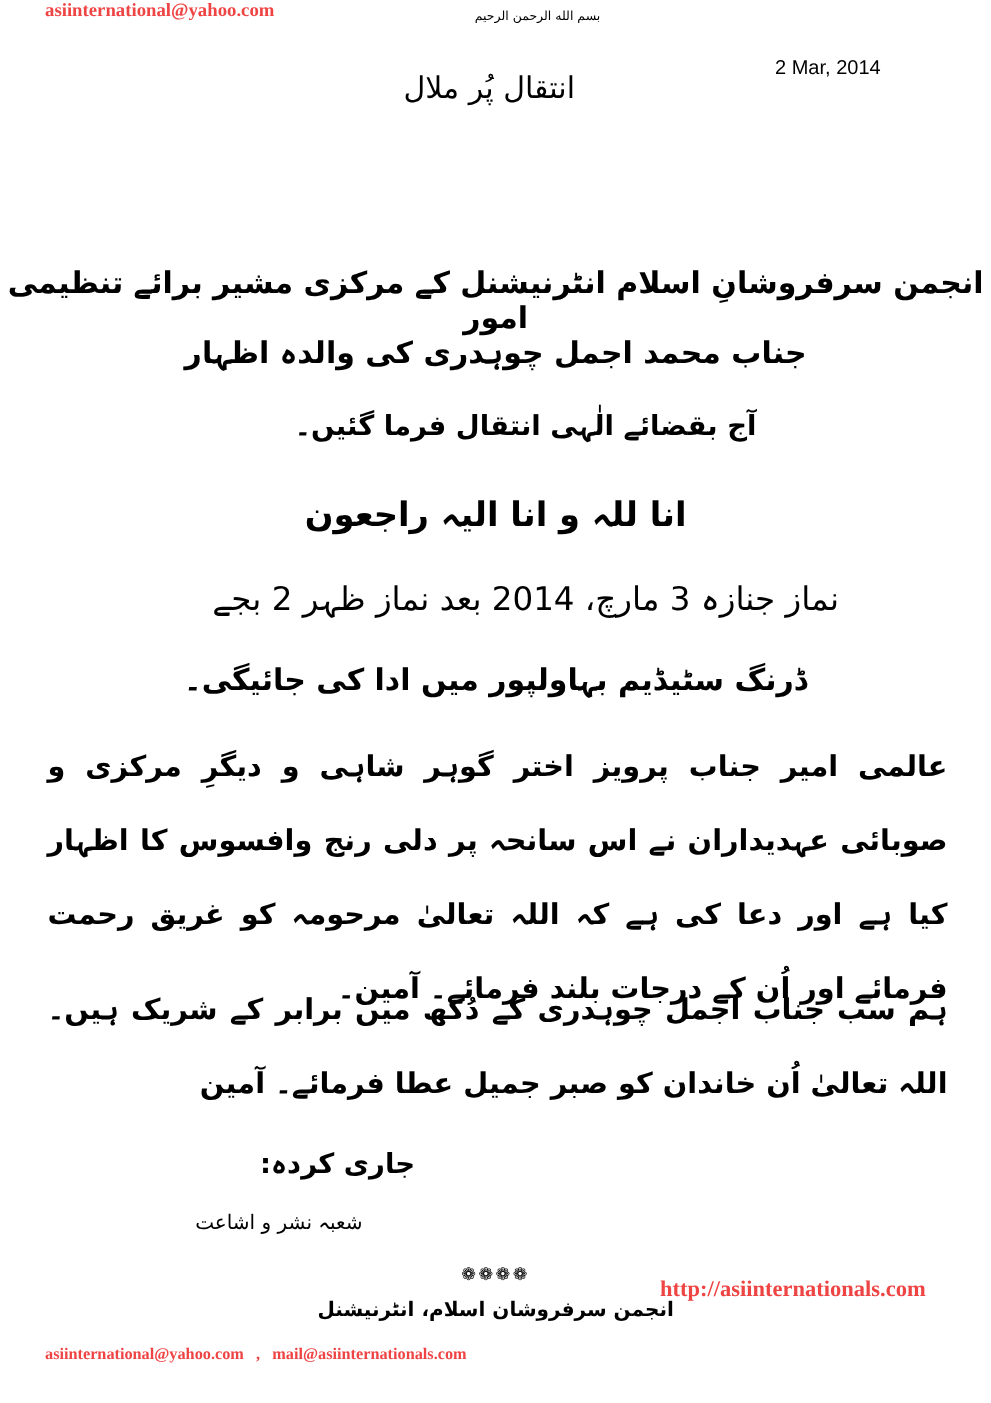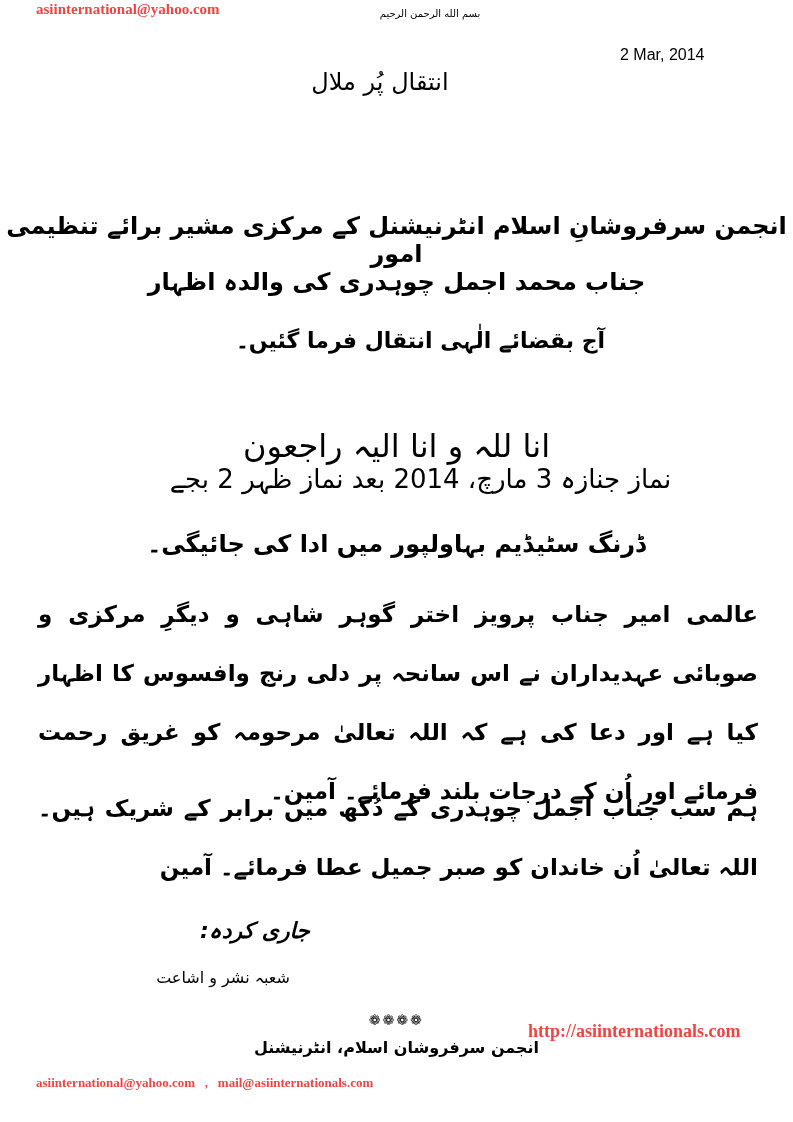--- a/index.html
+++ b/index.html
@@ -4,33 +4,33 @@
 <style>
   html, body { margin:0; padding:0; background:#ffffff; }
   body { width:793px; height:1122px; position:relative; overflow:hidden;
          font-family:"DejaVu Sans", sans-serif; color:#000; }
   .abs { position:absolute; }
   .link { color:#ef4444; font-family:"Liberation Serif", serif; font-weight:bold; text-decoration:none; }
   .urdu { direction:rtl; font-family:"DejaVu Sans", sans-serif; }
   .center { left:0; width:793px; text-align:center; }
   #email-top { left:36px; top:1px; font-size:15px; }
   #bismillah { left:300px; width:260px; top:8px; font-size:10px; text-align:center; }
-  #title { left:300px; width:160px; top:68px; font-size:24px; text-align:center; }
+  #title { left:300px; width:160px; top:56px; font-size:24px; text-align:right; }
   #date { left:620px; top:46px; font-size:16px; font-family:"Liberation Sans", sans-serif; }
   .headline { font-size:24px; font-weight:bold; }
   #line1 { top:212px; }
   #line2 { top:268px; }
   #line3 { top:328px; font-size:22px;padding-left:24px; }
-  #inna { top:396px; font-size:32px; font-weight:normal;margin-top:31px; }
+  #inna { top:396px; font-size:27px; font-weight:bold; }
   #janaza { top:464px; font-size:26px; font-weight:normal;padding-left:24px; }
   #janaza-place { top:530px; font-size:24px; font-weight:bold; }
   .para { left:38px; width:720px; font-size:23px; font-weight:bold; line-height:59px; text-align:justify; text-align-last:right; }
   #para1 { top:585px; }
   #para2 { top:779px; }
-  #issued-label { left:200px; width:140px; top:918px; font-size:22px; font-weight:bold; text-align:left;font-style:italic; }
+  #issued-label { left:200px; width:140px; top:918px; font-size:22px; font-weight:bold; text-align:center; }
   #issued-by { left:70px; width:220px; top:968px; font-size:16px; font-weight:normal; text-align:right; }
   #ornaments { top:1012px; font-size:14px; letter-spacing:2px; }
   #org-name { top:1038px; font-size:16px; font-weight:bold; }
   #footer-emails { left:36px; top:1075px; font-size:13px; }
   #footer-url { left:528px; top:1021px; font-size:18px; }
 </style>
 </head>
 <body>
 
 <a id="email-top" class="abs link">asiinternational@yahoo.com</a>

